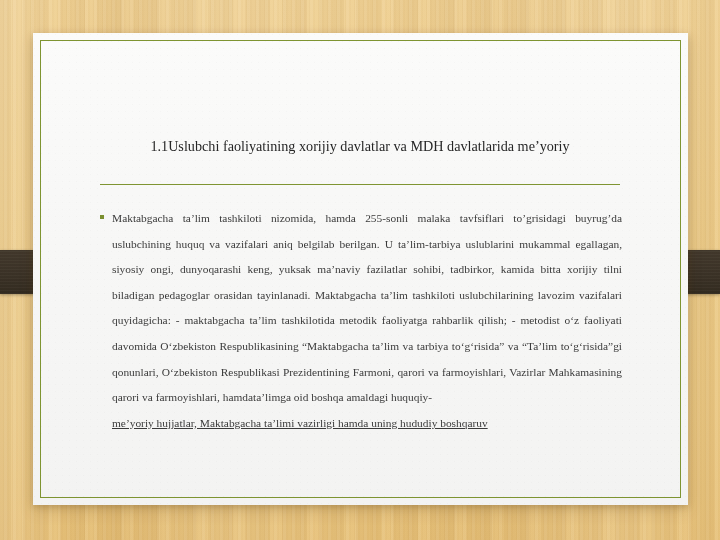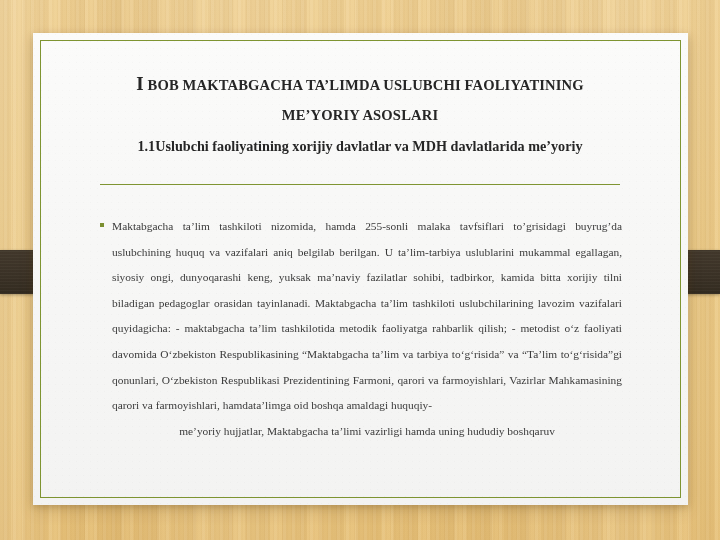--- a/index.html
+++ b/index.html
@@ -142,21 +142,21 @@
 
   .subtitle-block {
     position: absolute;
     left: 66px;
     top: 132px;
     width: 588px;
     text-align: center;
   }
   .subtitle-line {
     color: #262626;
-    font-weight: bold;
+    font-weight: normal;
     font-size: 14.2px;
     line-height: 29px;
     white-space: nowrap;
   }
 
   .rule {
     position: absolute;
     left: 100px;
     top: 184px;
     width: 520px;
@@ -166,65 +166,61 @@
 
   
   .body-block {
     position: absolute;
     left: 100px;
     top: 206px;
     width: 522px;
   }
   .bullet-row {
     position: relative;
-    margin-top: 8px;
   }
   .bullet-mark {
     position: absolute;
     left: 0px;
     top: 8.5px;
     width: 4px;
     height: 4px;
     background: #7b8f30;
   }
   .body-text {
     margin-left: 12px;
     color: #3a3a3a;
     font-size: 11.4px;
     line-height: 25.6px;
     text-align: justify;
     text-justify: inter-word;
     hyphens: none;
   }
   .body-text .lastline {
-    text-align: center;
+    text-align: left;
+    text-decoration: underline;
   }
 </style>
 </head>
 <body>
 
 <div class="slide">
 
   <div class="wood-sheen"></div>
 
   <div class="ribbon ribbon-left"></div>
   <div class="ribbon-notch notch-left"></div>
   <div class="ribbon ribbon-right"></div>
   <div class="ribbon-notch notch-right"></div>
 
   <div class="card">
     <div class="card-inner-border"></div>
   </div>
 
   <div class="content">
 
-    <div class="title-block">
-      <div class="title-line"><span class="dropcap">I</span><span> BOB MAKTABGACHA TA’LIMDA USLUBCHI FAOLIYATINING</span></div>
-      <div class="title-line">ME’YORIY ASOSLARI</div>
-    </div>
 
     <div class="subtitle-block">
       <div class="subtitle-line">1.1Uslubchi faoliyatining  xorijiy davlatlar va MDH davlatlarida me’yoriy</div>
     </div>
 
     <div class="rule"></div>
 
     <div class="body-block">
       <div class="bullet-row">
         <span class="bullet-mark"></span>

